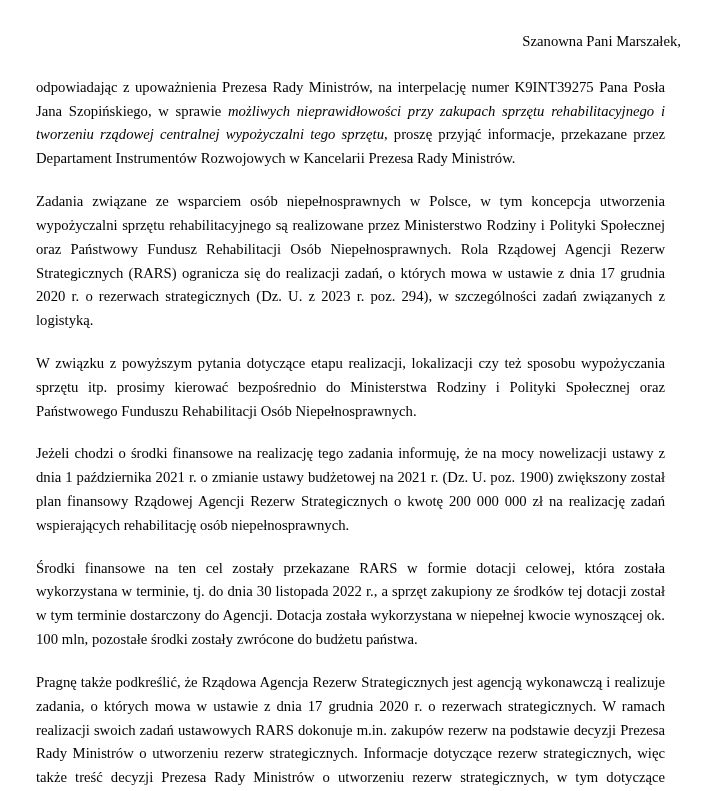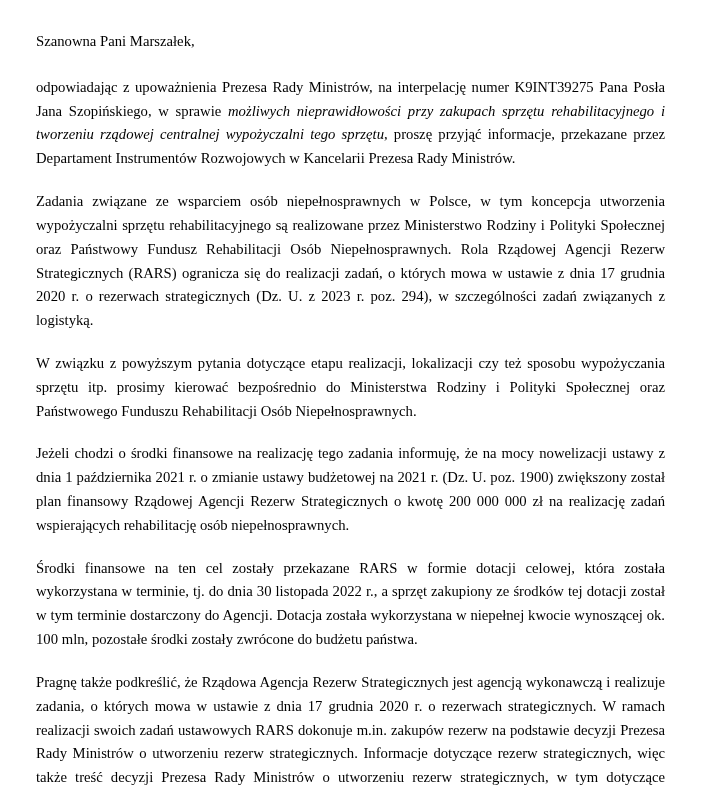--- a/index.html
+++ b/index.html
@@ -26,21 +26,21 @@
     line-height: 1.62;
     text-align: justify;
     text-justify: inter-word;
   }
   p.para {
     margin: 0 16px 19px 0;
     text-align: justify;
   }
   p.salutation {
     margin: 0 0 22px 0;
-    text-align: left;
+    text-align: right;
   }
   .italic {
     font-style: italic;
   }
   .last-para {
     margin-bottom: 0;
   }
 </style>
 </head>
 <body>

